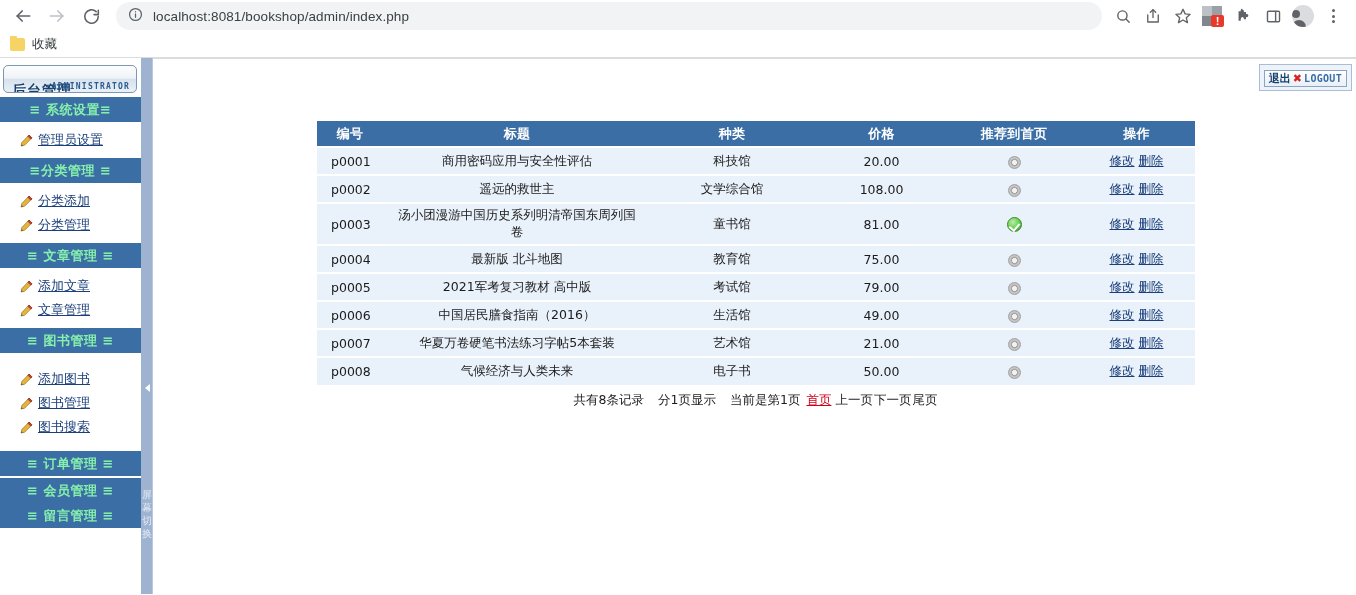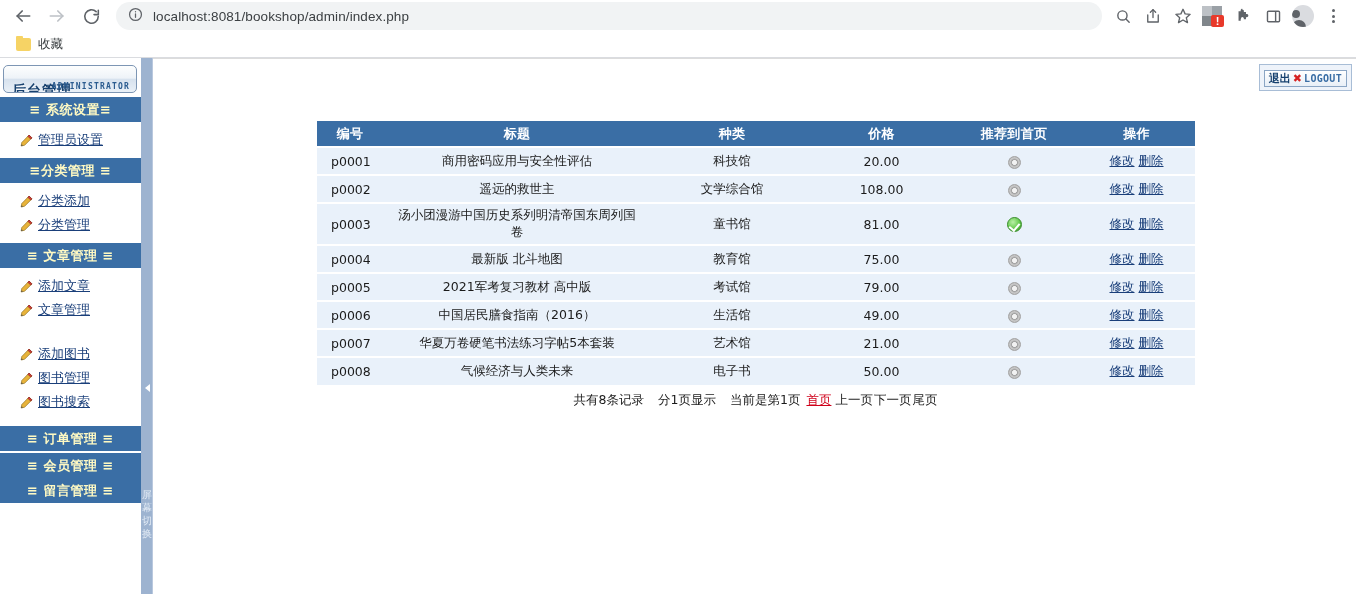--- a/index.html
+++ b/index.html
@@ -72,21 +72,21 @@
   }
   #avatar-btn .head { width:8px;height:8px;border-radius:50%;background:#5f6368;position:relative;top:-9px;}
   #avatar-btn .body { width:14px;height:7px;border-radius:7px 7px 0 0;background:#5f6368;position:relative;left:-8px;top:0px;}
   #kebab { display:flex; flex-direction:column; gap:2.5px; align-items:center;}
   #kebab span { width:3px;height:3px;border-radius:50%;background:#5f6368; display:block;}
 
   #bookmarks-bar {
     height: 26px;
     display: flex;
     align-items: center;
-    padding-left: 16px;
+    padding-left: 10px;
     gap: 7px;
     border-bottom: 1px solid #dadce0;
   }
   #bm-folder-icon {
     width: 15px; height: 13px;
     background: #f6d365;
     border-radius: 1px 2px 2px 2px;
     position: relative;
   }
   #bm-folder-icon::before {
@@ -132,21 +132,21 @@
   }
   #admin-logo .en {
     position: absolute; right: 6px; bottom: 1px;
     font-size: 8px; font-weight: bold;
     color: #2a5b8f;
     letter-spacing: 1.2px;
     font-family: "DejaVu Sans Mono", monospace;
   }
   .sec-head {
     background: #3a6ea5;
-    color: #fef9c3;
+    color: #86efac;
     font-size: 13px;
     font-weight: bold;
     text-align: center;
     height: 25px;
     line-height: 25px;
     letter-spacing: 0.5px;
     font-family: "DejaVu Sans", sans-serif;
   }
   .sec-gap { height: 6px; background: #ffffff; }
   .sec-gap-sm { height: 2px; background: #ffffff; }
@@ -457,20 +457,21 @@
       <div class="menu-item">
         <svg class="pencil-icon" viewBox="0 0 16 16">
           <path d="M11.2 1.3 14.7 4.8 5.6 13.9 1.4 14.8 2.2 10.5z" fill="#e8b33a" stroke="#8a6a1c" stroke-width="0.8"></path>
           <path d="M11.2 1.3 14.7 4.8 13.2 6.3 9.7 2.8z" fill="#d13c3c" stroke="#8a2020" stroke-width="0.8"></path>
           <path d="M1.4 14.8 2.2 12.6 3.6 14z" fill="#4a4a4a"></path>
         </svg>
         <span class="menu-link">文章管理</span>
       </div>
     </div>
 
+    <div class="sec-head">≡ 图书管理 ≡</div>
     <div class="menu-list" style="padding-top:14px;">
       <div class="menu-item">
         <svg class="pencil-icon" viewBox="0 0 16 16">
           <path d="M11.2 1.3 14.7 4.8 5.6 13.9 1.4 14.8 2.2 10.5z" fill="#e8b33a" stroke="#8a6a1c" stroke-width="0.8"></path>
           <path d="M11.2 1.3 14.7 4.8 13.2 6.3 9.7 2.8z" fill="#d13c3c" stroke="#8a2020" stroke-width="0.8"></path>
           <path d="M1.4 14.8 2.2 12.6 3.6 14z" fill="#4a4a4a"></path>
         </svg>
         <span class="menu-link">添加图书</span>
       </div>
       <div class="menu-item">

